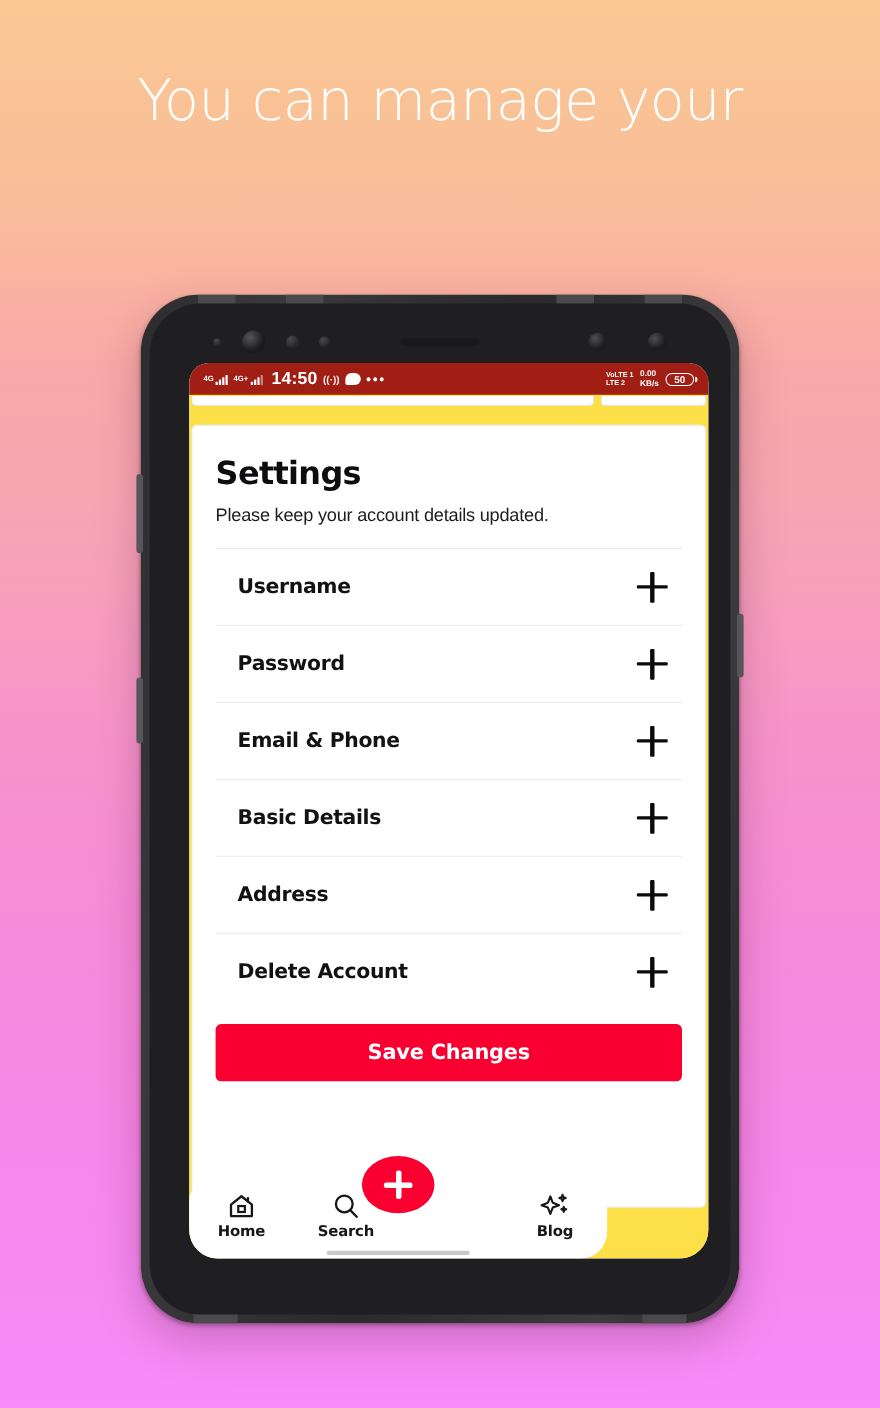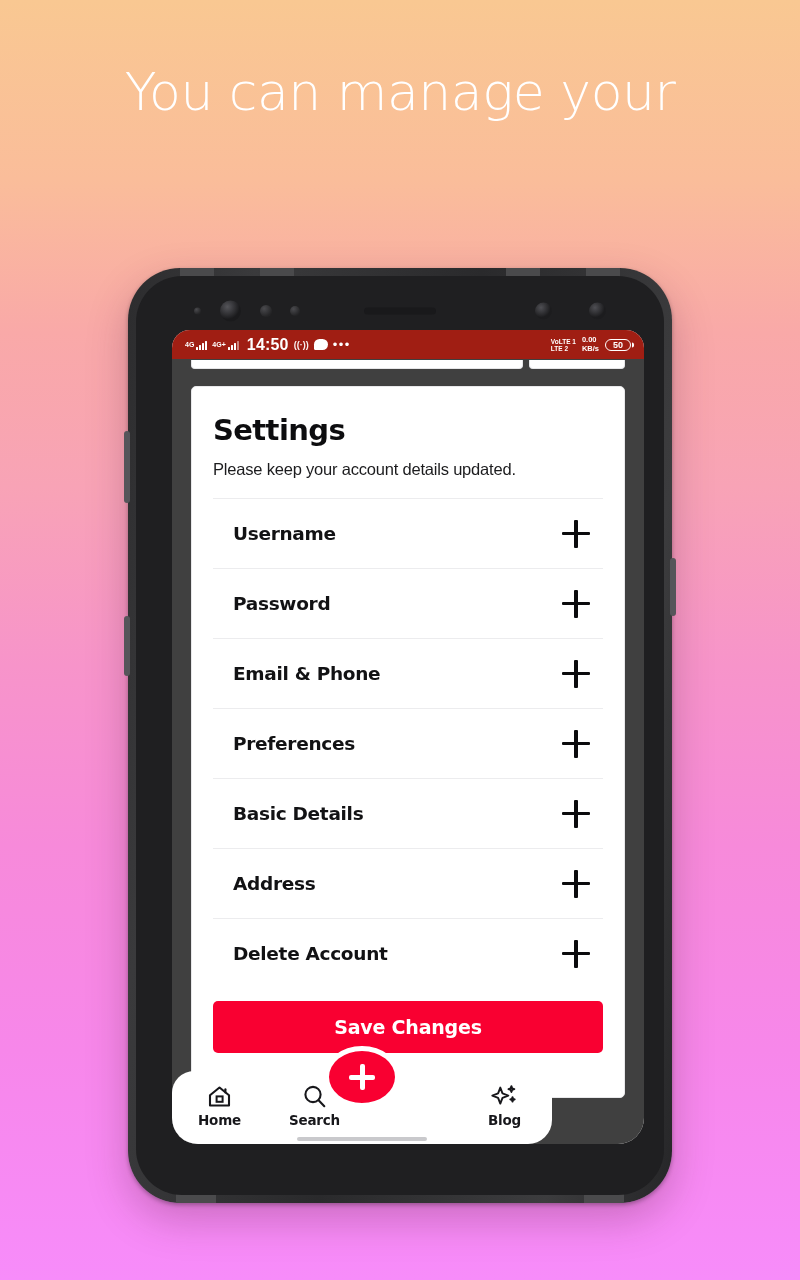--- a/index.html
+++ b/index.html
@@ -192,24 +192,24 @@
     position: absolute;
     right: -4px; top: 50%;
     transform: translateY(-50%);
     width: 2px; height: 5px;
     background: #fff;
     border-radius: 0 2px 2px 0;
   }
 
   
   .app-body {
-    background: #404040;
+    background: #fde047;
     height: 785px;
     position: relative;
-    padding: 0 19px;
+    padding: 0 2px;
   }
 
   
   .ghost-strip {
     display: flex;
     gap: 6px;
     padding-top: 1px;
   }
   .ghost-card {
     height: 9px;
@@ -448,24 +448,20 @@
             <div class="row">
               <span class="row-label">Username</span>
               <span class="plus"></span>
             </div>
             <div class="row">
               <span class="row-label">Password</span>
               <span class="plus"></span>
             </div>
             <div class="row">
               <span class="row-label">Email &amp; Phone</span>
-              <span class="plus"></span>
-            </div>
-            <div class="row">
-              <span class="row-label">Preferences</span>
               <span class="plus"></span>
             </div>
             <div class="row">
               <span class="row-label">Basic Details</span>
               <span class="plus"></span>
             </div>
             <div class="row">
               <span class="row-label">Address</span>
               <span class="plus"></span>
             </div>

